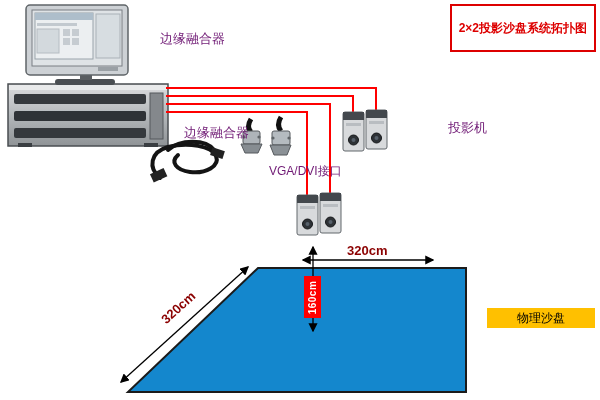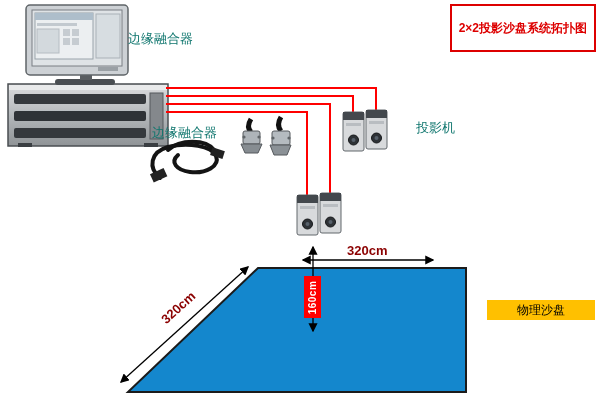--- a/index.html
+++ b/index.html
@@ -1,36 +1,36 @@
 <!DOCTYPE html>
 <html style="--title-red: #dd0000; --line-red: #ff0000; --sandbox-blue: #1487cd; --label-yellow: #ffc000; --measure-dark-red: #8b0000;"><head>
 <meta charset="utf-8">
 <style>
   html,body{margin:0;padding:0;background:#fff;}
   body{font-family:"Liberation Sans","DejaVu Sans",sans-serif;}
   #stage{position:relative;width:600px;height:400px;background:#ffffff;overflow:hidden;}
   #gfx{position:absolute;left:0;top:0;}
-  .lbl{position:absolute;color:#0f766e;font-size:13px;white-space:nowrap;}
+  .lbl{position:absolute;color:#701a75;font-size:13px;white-space:nowrap;margin-left:32px;}
   .title-box{
     position:absolute;top:4px;right:4px;
     border:2px solid var(--title-red,#dd0000);
     color:var(--title-red,#dd0000);
     font-weight:bold;font-size:12px;line-height:1;
     padding:16px 7px;background:#fff;white-space:nowrap;
   }
   .measure{position:absolute;color:var(--measure-dark-red,#8b0000);font-weight:bold;font-size:13px;white-space:nowrap;}
   .measure-left{transform:rotate(-42deg);transform-origin:center center;}
   .h160{
     position:absolute;left:304px;top:276px;width:17px;height:42px;
     background:var(--line-red,#ff0000);
     display:flex;align-items:center;justify-content:center;
   }
   .h160 span{color:#fff;font-size:10px;font-weight:bold;transform:rotate(-90deg);white-space:nowrap;letter-spacing:.5px;}
   .sandbox-tag{
-    position:absolute;left:487px;top:300px;width:108px;height:20px;
+    position:absolute;left:487px;top:308px;width:108px;height:20px;
     background:var(--label-yellow,#ffc000);
     display:flex;align-items:center;justify-content:center;
     font-size:12px;color:#000;white-space:nowrap;
   }
   .redline{stroke:var(--line-red,#ff0000);stroke-width:2;fill:none;}
   .dim{stroke:#000;stroke-width:1.3;fill:none;}
   .sandbox{fill:var(--sandbox-blue,#1487cd);stroke:#1b1b1b;stroke-width:2;}
 </style>
 </head>
 <body>
@@ -138,20 +138,21 @@
     <line class="dim" x1="121" y1="382" x2="248" y2="267" marker-start="url(#arrow)" marker-end="url(#arrow)"></line>
     <line class="dim" x1="313" y1="247" x2="313" y2="331" marker-start="url(#arrow)" marker-end="url(#arrow)"></line>
   </svg>
 
   <div class="title-box">2×2投影沙盘系统拓扑图</div>
 
   <div class="lbl" style="left:128px;top:30px;">边缘融合器</div>
 
   <div class="lbl" style="left:152px;top:124px;">边缘融合器</div>
 
+  <div class="lbl" style="left:237px;top:163px;font-size:12px;">VGA/DVI接口</div>
 
   <div class="lbl" style="left:416px;top:119px;">投影机</div>
 
   <div class="measure" style="left:347px;top:243px;">320cm</div>
 
   <div class="measure measure-left" style="left:158px;top:300px;">320cm</div>
 
   <div class="h160">
     <span>160cm</span>
   </div>

